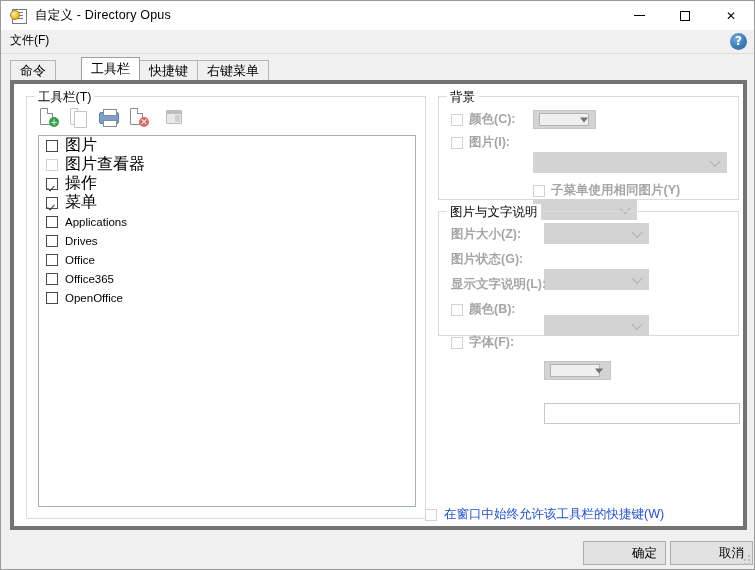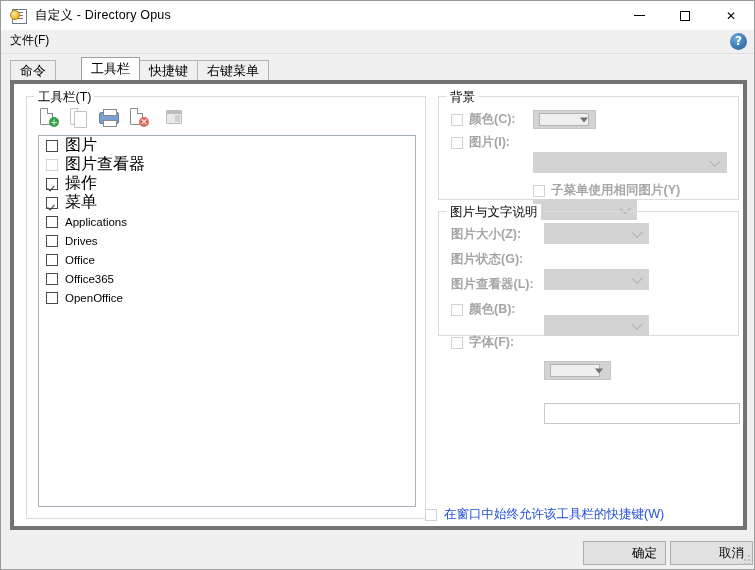--- a/index.html
+++ b/index.html
@@ -313,21 +313,21 @@
       </div>
 
       <div class="row" style="left:12px;top:39px;">
         <span class="fieldlabel disabled">图片状态(G):</span>
       </div>
       <div class="combo thinarrow" style="left:105px;top:36px;width:105px;height:21px;">
         <span class="arrow"></span>
       </div>
 
       <div class="row" style="left:12px;top:64px;">
-        <span class="fieldlabel disabled">图片查看器(L):</span>
+        <span class="fieldlabel disabled">显示文字说明(L):</span>
       </div>
       <div class="combo thinarrow" style="left:105px;top:61px;width:105px;height:21px;">
         <span class="arrow"></span>
       </div>
 
       <div class="row cbrow" style="left:12px;top:89px;">
         <span class="cb dim"></span>
         <span class="fieldlabel disabled">颜色(B):</span>
       </div>
       <div class="colorcombo" style="left:105px;top:86px;width:67px;height:19px;">

